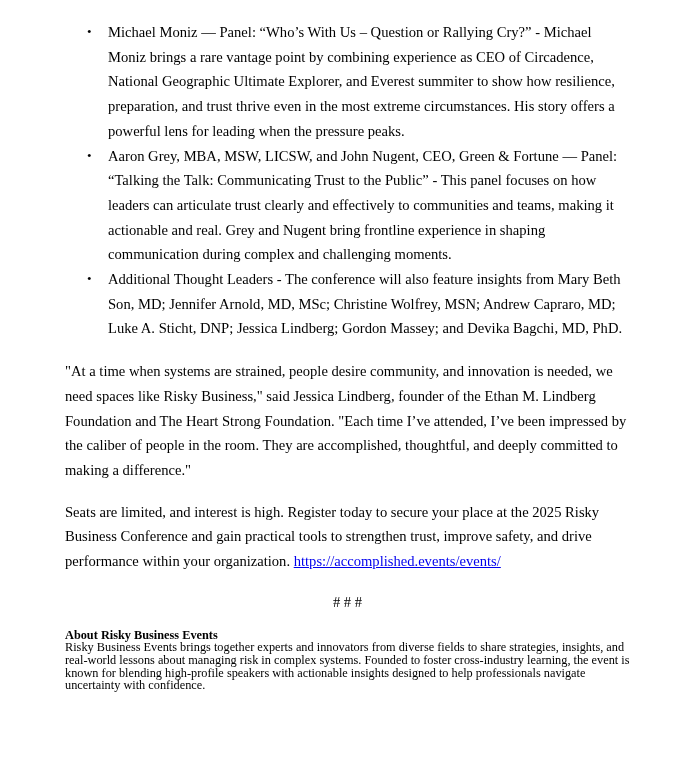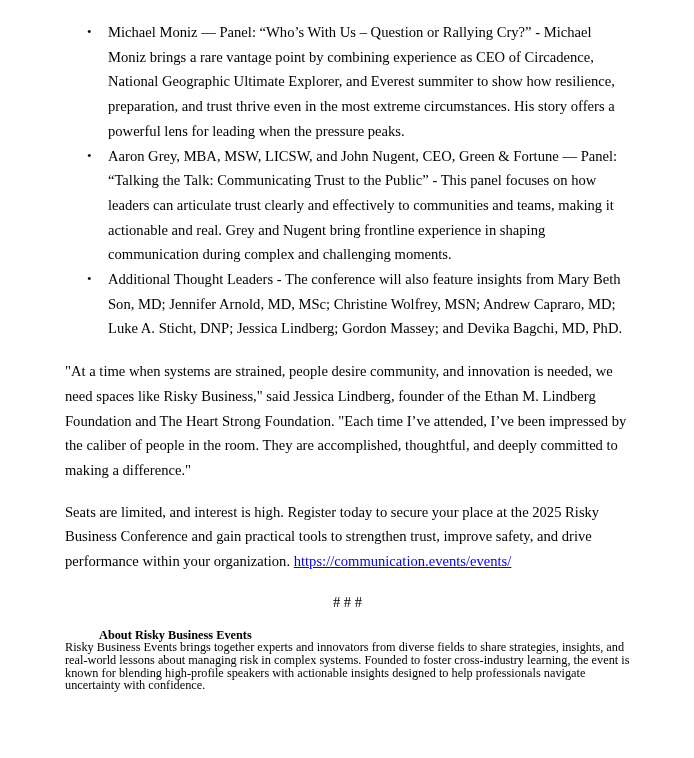--- a/index.html
+++ b/index.html
@@ -55,21 +55,21 @@
       text-align: center;
       font-size: 14.6px;
       margin-top: 18px;
       line-height: 20px;
     }
     .about {
       margin-top: 17px;
       font-size: 12.3px;
       line-height: 12.6px;
     }
-    .about-title { font-weight: bold; margin-left: 34px; }
+    .about-title { font-weight: bold; }
   </style>
 </head>
 <body>
 
 <div class="page">
   <ul class="speakers">
     <li>
       <span class="bullet">•</span>
       <span class="bold">Michael Moniz</span><span> — </span><span>Panel: “Who’s With Us – Question or Rallying Cry?” - Michael Moniz brings a rare vantage point by combining experience as CEO of Circadence, National Geographic Ultimate Explorer, and Everest summiter to show how resilience, preparation, and trust thrive even in the most extreme circumstances. His story offers a powerful lens for leading when the pressure peaks.</span>
     </li>
@@ -78,21 +78,21 @@
       <span class="bold">Aaron Grey, MBA, MSW, LICSW, and John Nugent, CEO, Green &amp; Fortune —</span><span> </span><span>Panel: “Talking the Talk: Communicating Trust to the Public” - This panel focuses on how leaders can articulate trust clearly and effectively to communities and teams, making it actionable and real. Grey and Nugent bring frontline experience in shaping communication during complex and challenging moments.</span>
     </li>
     <li>
       <span class="bullet">•</span>
       <span>Additional Thought Leaders - The conference will also feature insights from Mary Beth Son, MD; Jennifer Arnold, MD, MSc; Christine Wolfrey, MSN; Andrew Capraro, MD; Luke A. Sticht, DNP; Jessica Lindberg; Gordon Massey; and Devika Bagchi, MD, PhD.</span>
     </li>
   </ul>
 
   <p class="body quote">"At a time when systems are strained, people desire community, and innovation is needed, we need spaces like Risky Business," said Jessica Lindberg, founder of the Ethan M. Lindberg Foundation and The Heart Strong Foundation. "Each time I’ve attended, I’ve been impressed by the caliber of people in the room. They are accomplished, thoughtful, and deeply committed to making a difference."</p>
 
-  <p class="body register"><span>Seats are limited, and interest is high. Register today to secure your place at the 2025 Risky Business Conference and gain practical tools to strengthen trust, improve safety, and drive performance within your organization. </span><a class="link" href="#" style="color: rgb(0, 0, 238);">https://communication.events/events/</a></p>
+  <p class="body register"><span>Seats are limited, and interest is high. Register today to secure your place at the 2025 Risky Business Conference and gain practical tools to strengthen trust, improve safety, and drive performance within your organization. </span><a class="link" href="#" style="color: rgb(0, 0, 238);">https://accomplished.events/events/</a></p>
 
   <div class="sep"># # #</div>
 
   <div class="about">
     <div class="about-title">About Risky Business Events</div>
     <div>Risky Business Events brings together experts and innovators from diverse fields to share strategies, insights, and real-world lessons about managing risk in complex systems. Founded to foster cross-industry learning, the event is known for blending high-profile speakers with actionable insights designed to help professionals navigate uncertainty with confidence.</div>
   </div>
 </div>
 
 </body></html>

